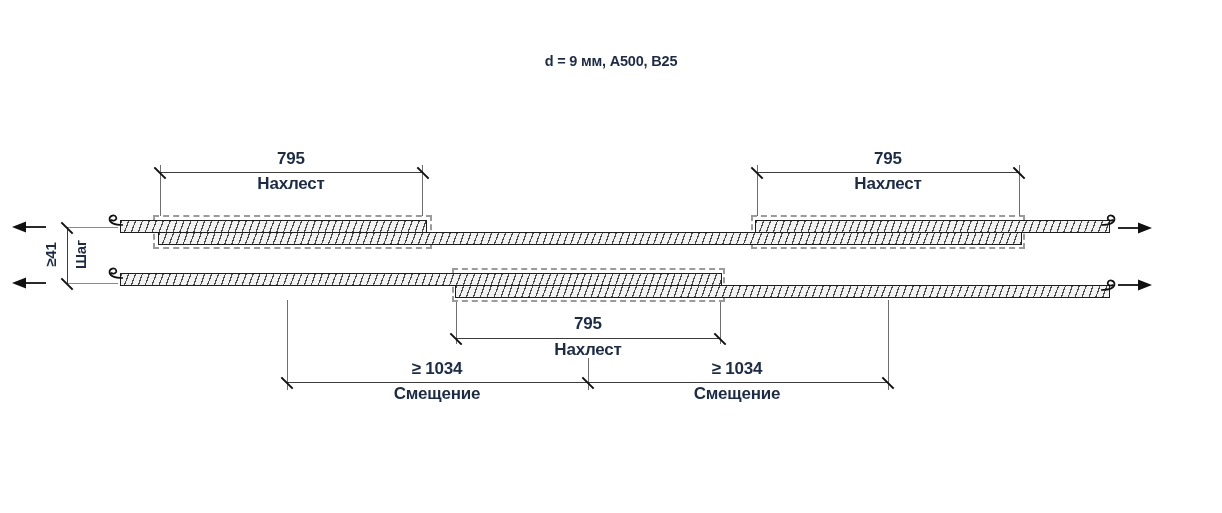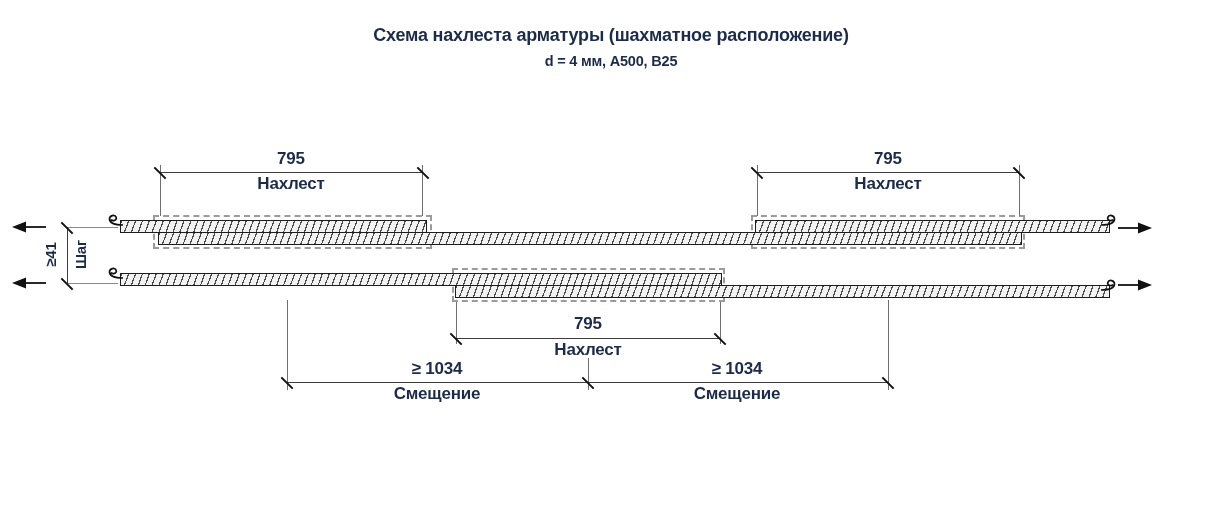--- a/index.html
+++ b/index.html
@@ -27,22 +27,21 @@
   .ext{position:absolute;width:0;border-left:1.2px solid #6e6e6e;}
   .conn{position:absolute;height:0;border-top:1.2px solid #8a8a8a;}
   .tick{position:absolute;width:16px;height:0;border-top:2px solid #111;transform:rotate(45deg);}
   .hook,.arrow{position:absolute;}
 </style>
 </head>
 <body>
 
 <div class="canvas">
 
-  <div class="txt title" style="left:211px;top:26px;width:800px;">Схема нахлеста арматуры (шахматное расположение)</div>
-  <div class="txt subtitle" style="left:211px;top:54px;width:800px;">d = 4 мм, A500, B25</div>
+  <div class="txt subtitle" style="left:211px;top:54px;width:800px;">d = 9 мм, A500, B25</div>
 
   <div class="lapzone" style="left:153px;top:215px;width:279px;height:34px;"></div>
   <div class="lapzone" style="left:751px;top:215px;width:274px;height:34px;"></div>
   <div class="bar" style="left:120px;top:220px;width:307px;"></div>
   <div class="bar" style="left:158px;top:232px;width:864px;"></div>
   <div class="bar" style="left:755px;top:220px;width:355px;"></div>
 
   <div class="lapzone" style="left:452px;top:268px;width:273px;height:34px;"></div>
   <div class="bar" style="left:120px;top:273px;width:602px;"></div>
   <div class="bar" style="left:455px;top:285px;width:655px;"></div>

